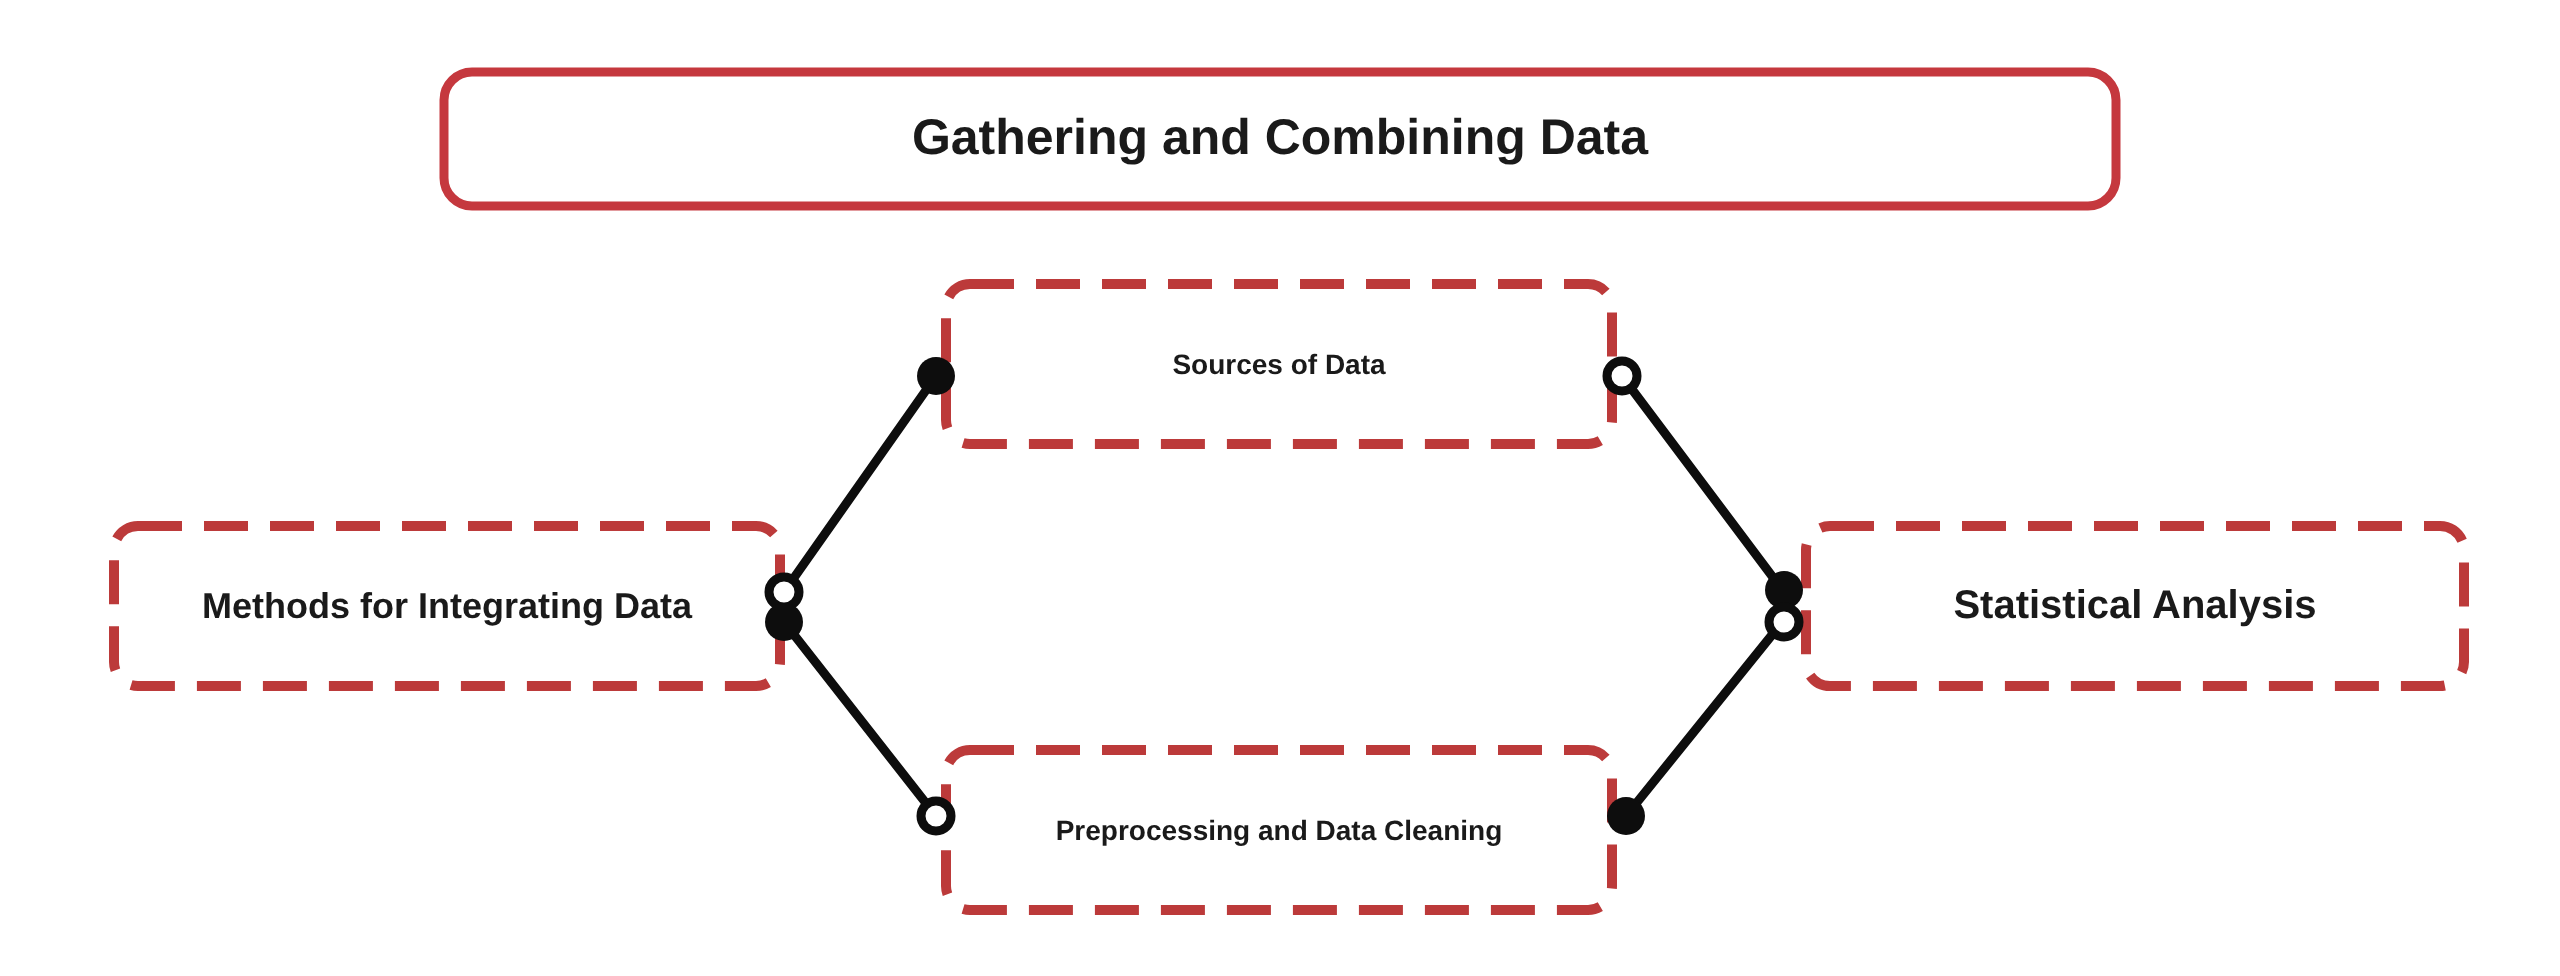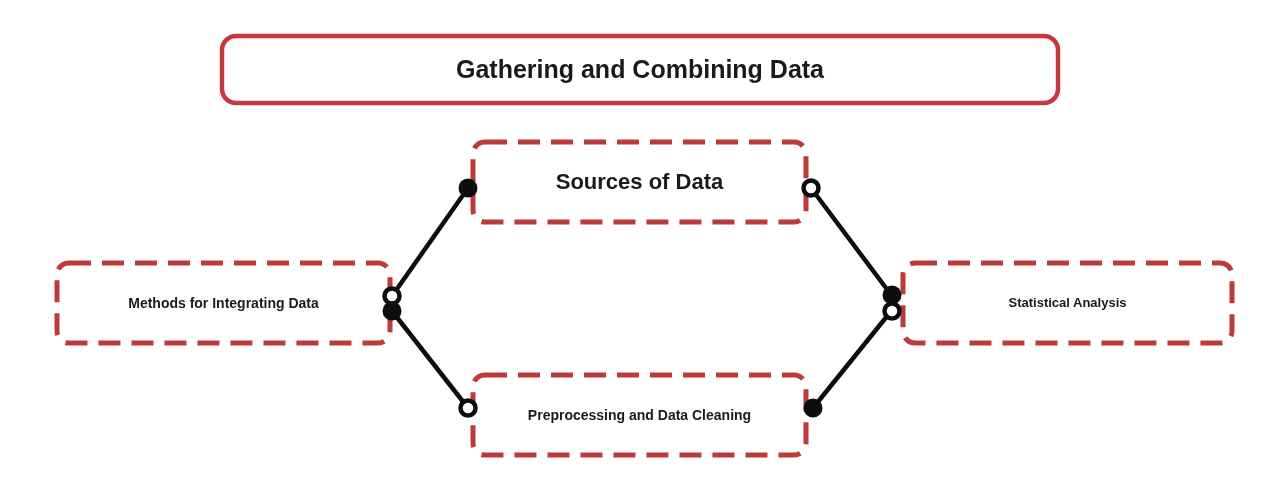--- a/index.html
+++ b/index.html
@@ -53,23 +53,23 @@
     display: flex;
     align-items: center;
     justify-content: center;
     text-align: center;
     font-weight: 700;
     color: var(--text);
     pointer-events: none;
     line-height: 1.35;
   }
   .label-title { left: 222px; top: 36px; width: 836px; height: 67px; font-size: 25px; }
-  .label-sources { left: 473px; top: 142px; width: 333px; height: 80px; font-size: 22px; }
-  .label-methods { left: 57px;  top: 263px; width: 333px; height: 80px; font-size: 14px; }
-  .label-statistical { left: 903px; top: 263px; width: 329px; height: 80px; font-size: 13px; }
+  .label-sources { left: 473px; top: 142px; width: 333px; height: 80px; font-size: 14px; }
+  .label-methods { left: 57px;  top: 263px; width: 333px; height: 80px; font-size: 18px; }
+  .label-statistical { left: 903px; top: 263px; width: 329px; height: 80px; font-size: 20px; }
   .label-preprocessing { left: 473px; top: 375px; width: 333px; height: 80px; font-size: 14px; }
   .label-preprocessing span { display: inline-block; max-width: 250px; }
 </style>
 </head>
 <body>
 
 <div class="canvas">
 
   <svg class="connector-layer" width="1280" height="488" viewBox="0 0 1280 488" xmlns="http://www.w3.org/2000/svg">
 

